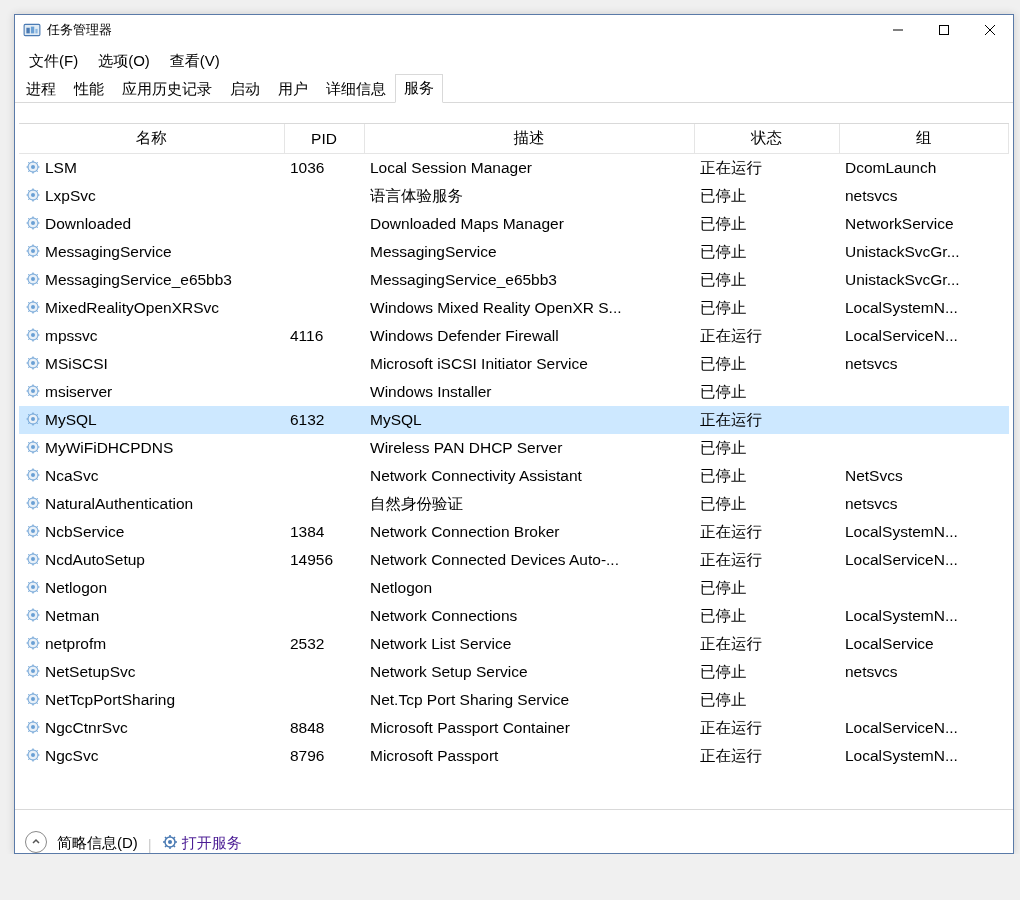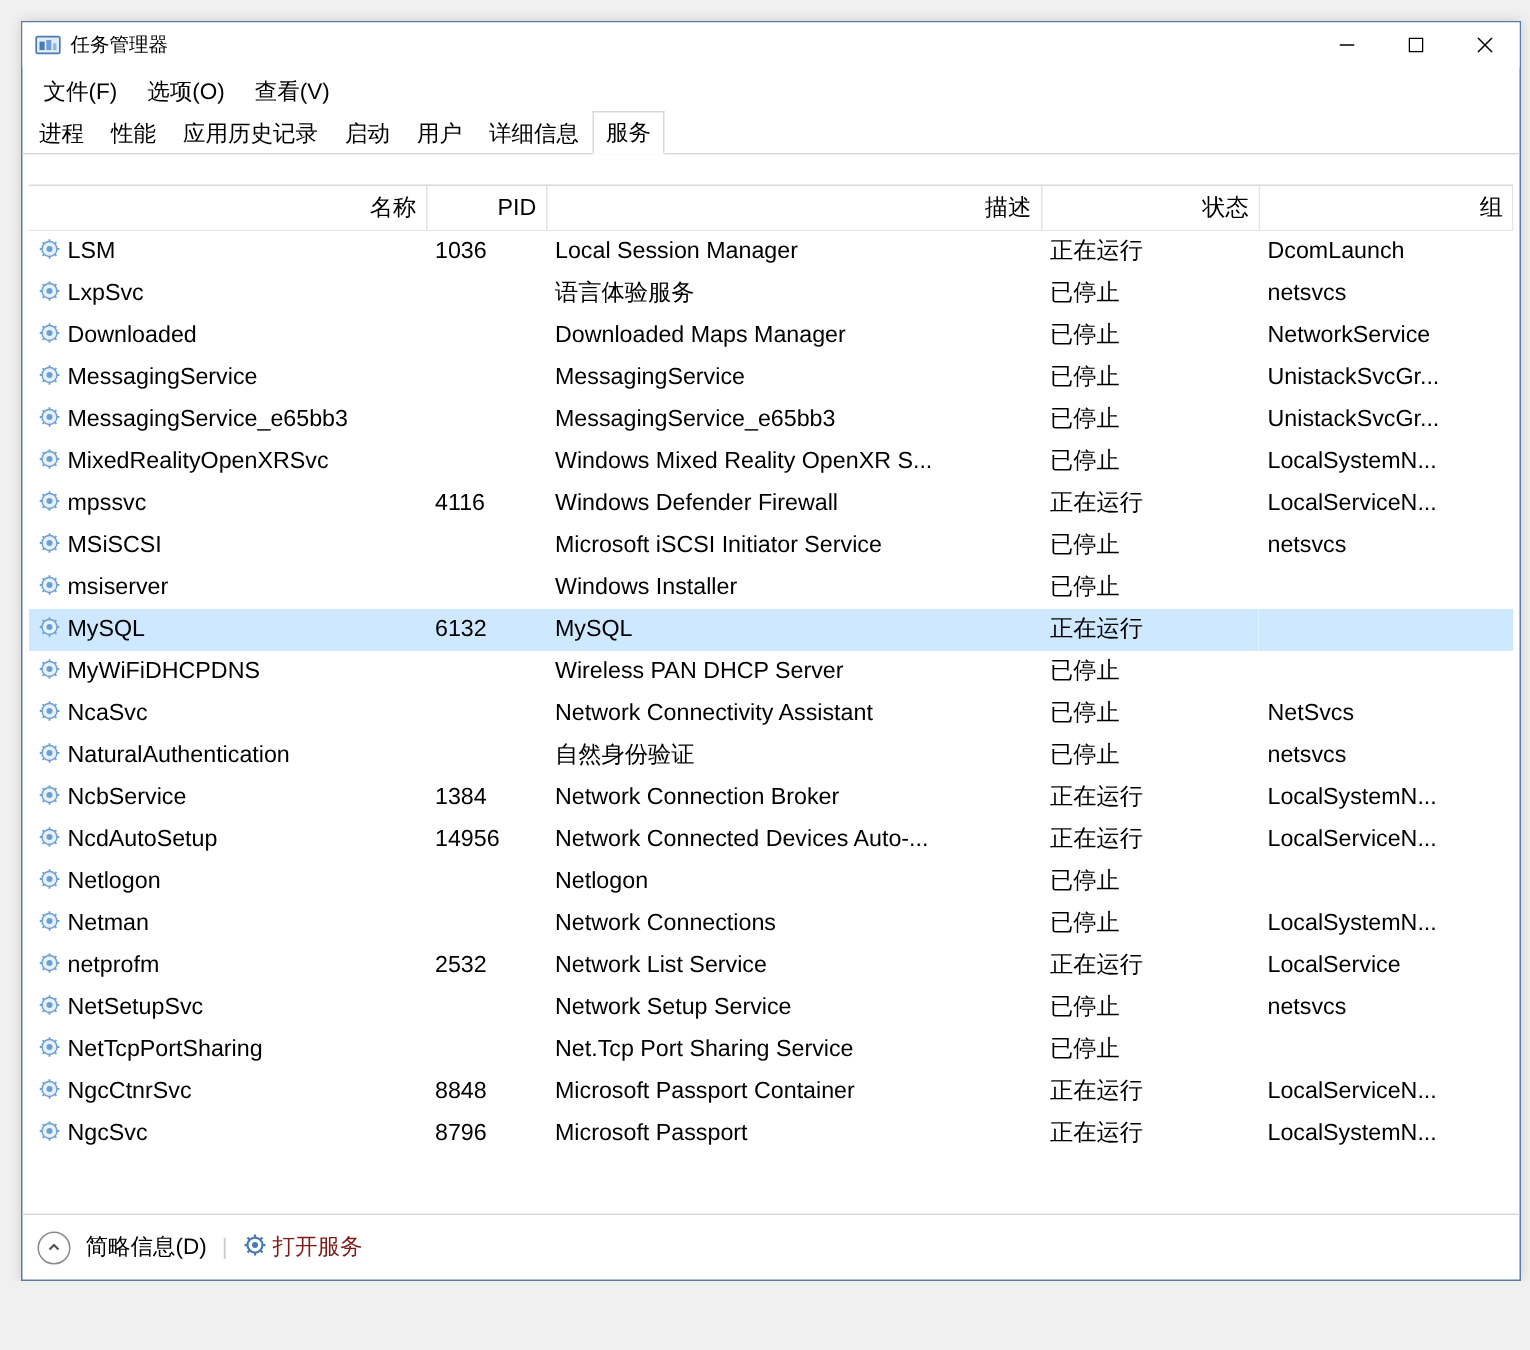--- a/index.html
+++ b/index.html
@@ -80,21 +80,21 @@
     inset: 0;
     overflow-y: scroll;
   }
   table {
     width: 100%;
     border-collapse: collapse;
     font-size: 15.5px;
     table-layout: fixed;
   }
   thead th {
-    text-align: right;
+    text-align: center;
     font-weight: 400;
     padding: 4px 6px;
     border-bottom: 1px solid #e5e5e5;
     border-right: 1px solid #e5e5e5;
     position: sticky;
     top: 0;
     background: #ffffff;
     cursor: pointer;
     white-space: nowrap;
     overflow: hidden;
@@ -115,32 +115,32 @@
     height: 16px;
     vertical-align: -2px;
     margin-right: 4px;
   }
   .col-name .svc-icon svg { width:16px; height:16px; }
   
   .footer {
     height: 44px;
     border-top: 1px solid #d9d9d9;
     display: flex;
-    align-items: center;
+    align-items: flex-end;
     padding: 0 10px;
     font-size: 15px;
     gap: 10px;
   }
   .footer .chevron {
     width: 22px; height: 22px; border: 1px solid #8a8a8a; border-radius: 50%;
     display: flex; align-items: center; justify-content: center;
     cursor: pointer;
   }
   .footer .link { cursor: pointer; }
-  .footer .open-svc { color: #7f1d1d; cursor: pointer; display: flex; align-items: center; gap: 4px; }
+  .footer .open-svc { color: #4c1d95; cursor: pointer; display: flex; align-items: center; gap: 4px; }
   .footer .sep { color: #ccc; }
   
   .table-inner::-webkit-scrollbar { width: 18px; }
   .table-inner::-webkit-scrollbar-track { background: #f0f0f0; }
   .table-inner::-webkit-scrollbar-thumb { background: #c2c2c2; }
   .table-inner::-webkit-scrollbar-button {
     background: #f0f0f0; height: 18px; display: block;
   }
 </style>
 </head>

